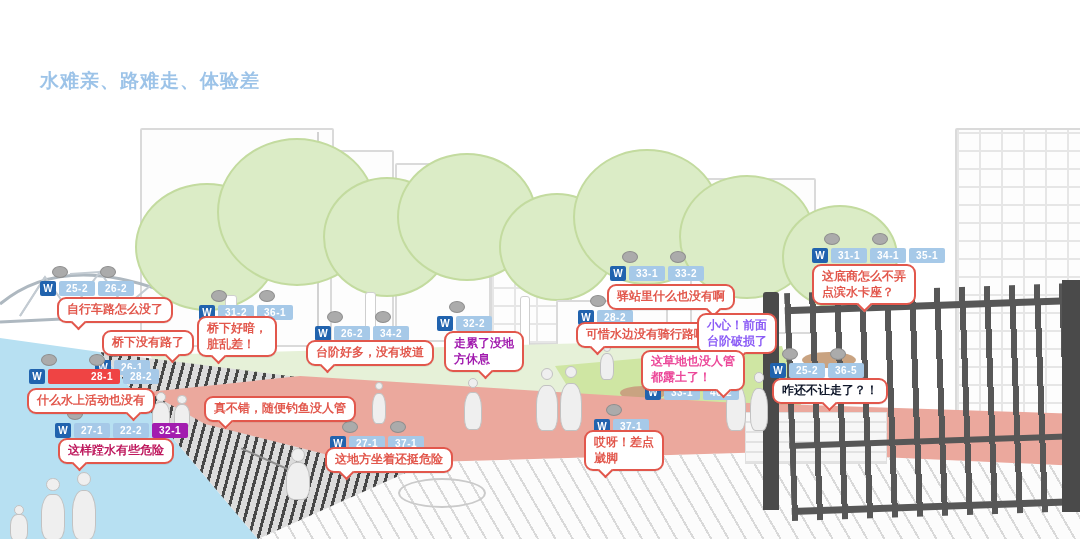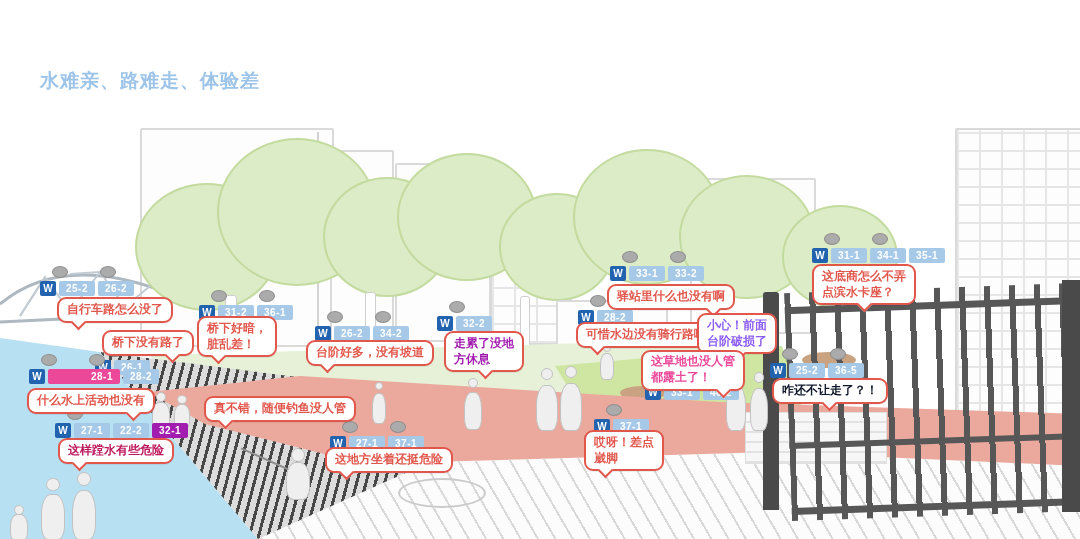--- a/index.html
+++ b/index.html
@@ -172,21 +172,21 @@
         <div class="headdot" style="left: 12px;"></div>
         <div class="headdot" style="left: 60px;"></div>
       </div>
       <div class="tag" style="left: 95px; top: 360px;">
         <div class="wbox" style="background: rgb(33, 99, 174);">W</div>
         <div class="numchip" style="background: rgb(166, 201, 232);">26-1</div>
         <div class="headdot" style="left: 12px;"></div>
       </div>
       <div class="tag" style="left: 29px; top: 369px;">
         <div class="wbox" style="background: rgb(33, 99, 174);">W</div>
-        <div class="numchip" style="background: #ec4899; padding-left: 43px;">28-1</div>
+        <div class="numchip" style="background: #ef4444; padding-left: 43px;">28-1</div>
         <div class="numchip" style="background: rgb(166, 201, 232);">28-2</div>
         <div class="headdot" style="left: 12px;"></div>
         <div class="headdot" style="left: 60px;"></div>
       </div>
       <div class="tag" style="left: 55px; top: 423px;">
         <div class="wbox" style="background: rgb(33, 99, 174);">W</div>
         <div class="numchip" style="background: rgb(166, 201, 232);">27-1</div>
         <div class="numchip" style="background: rgb(166, 201, 232);">22-2</div>
         <div class="numchip" style="background: #a21caf;">32-1</div>
         <div class="headdot" style="left: 12px;"></div>

